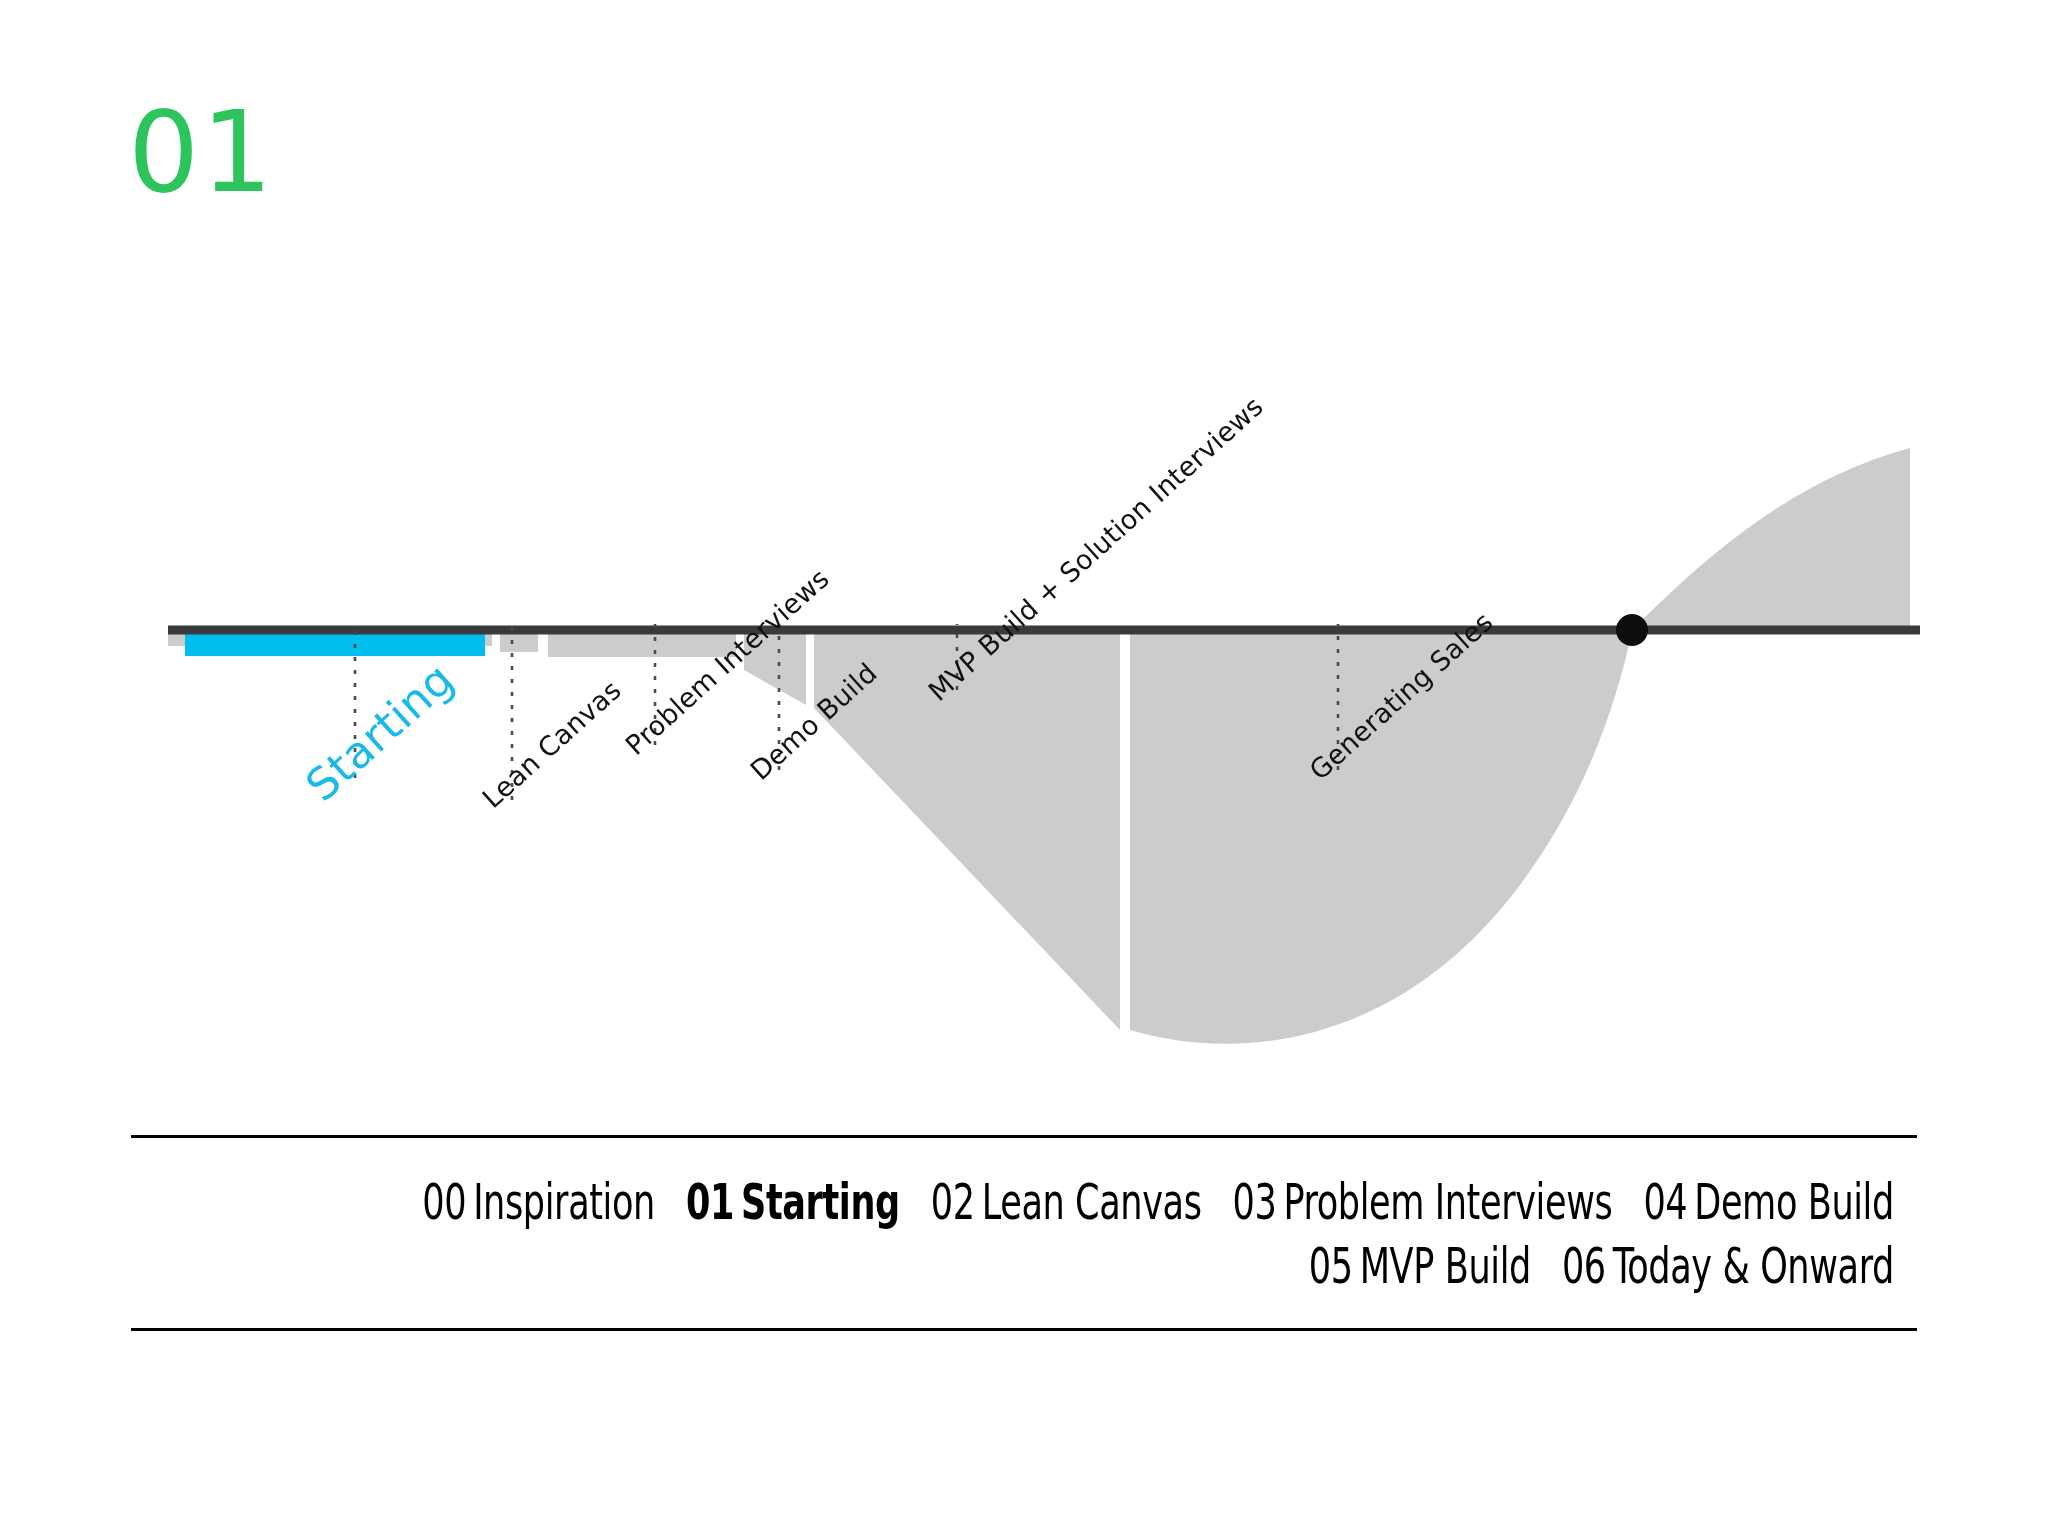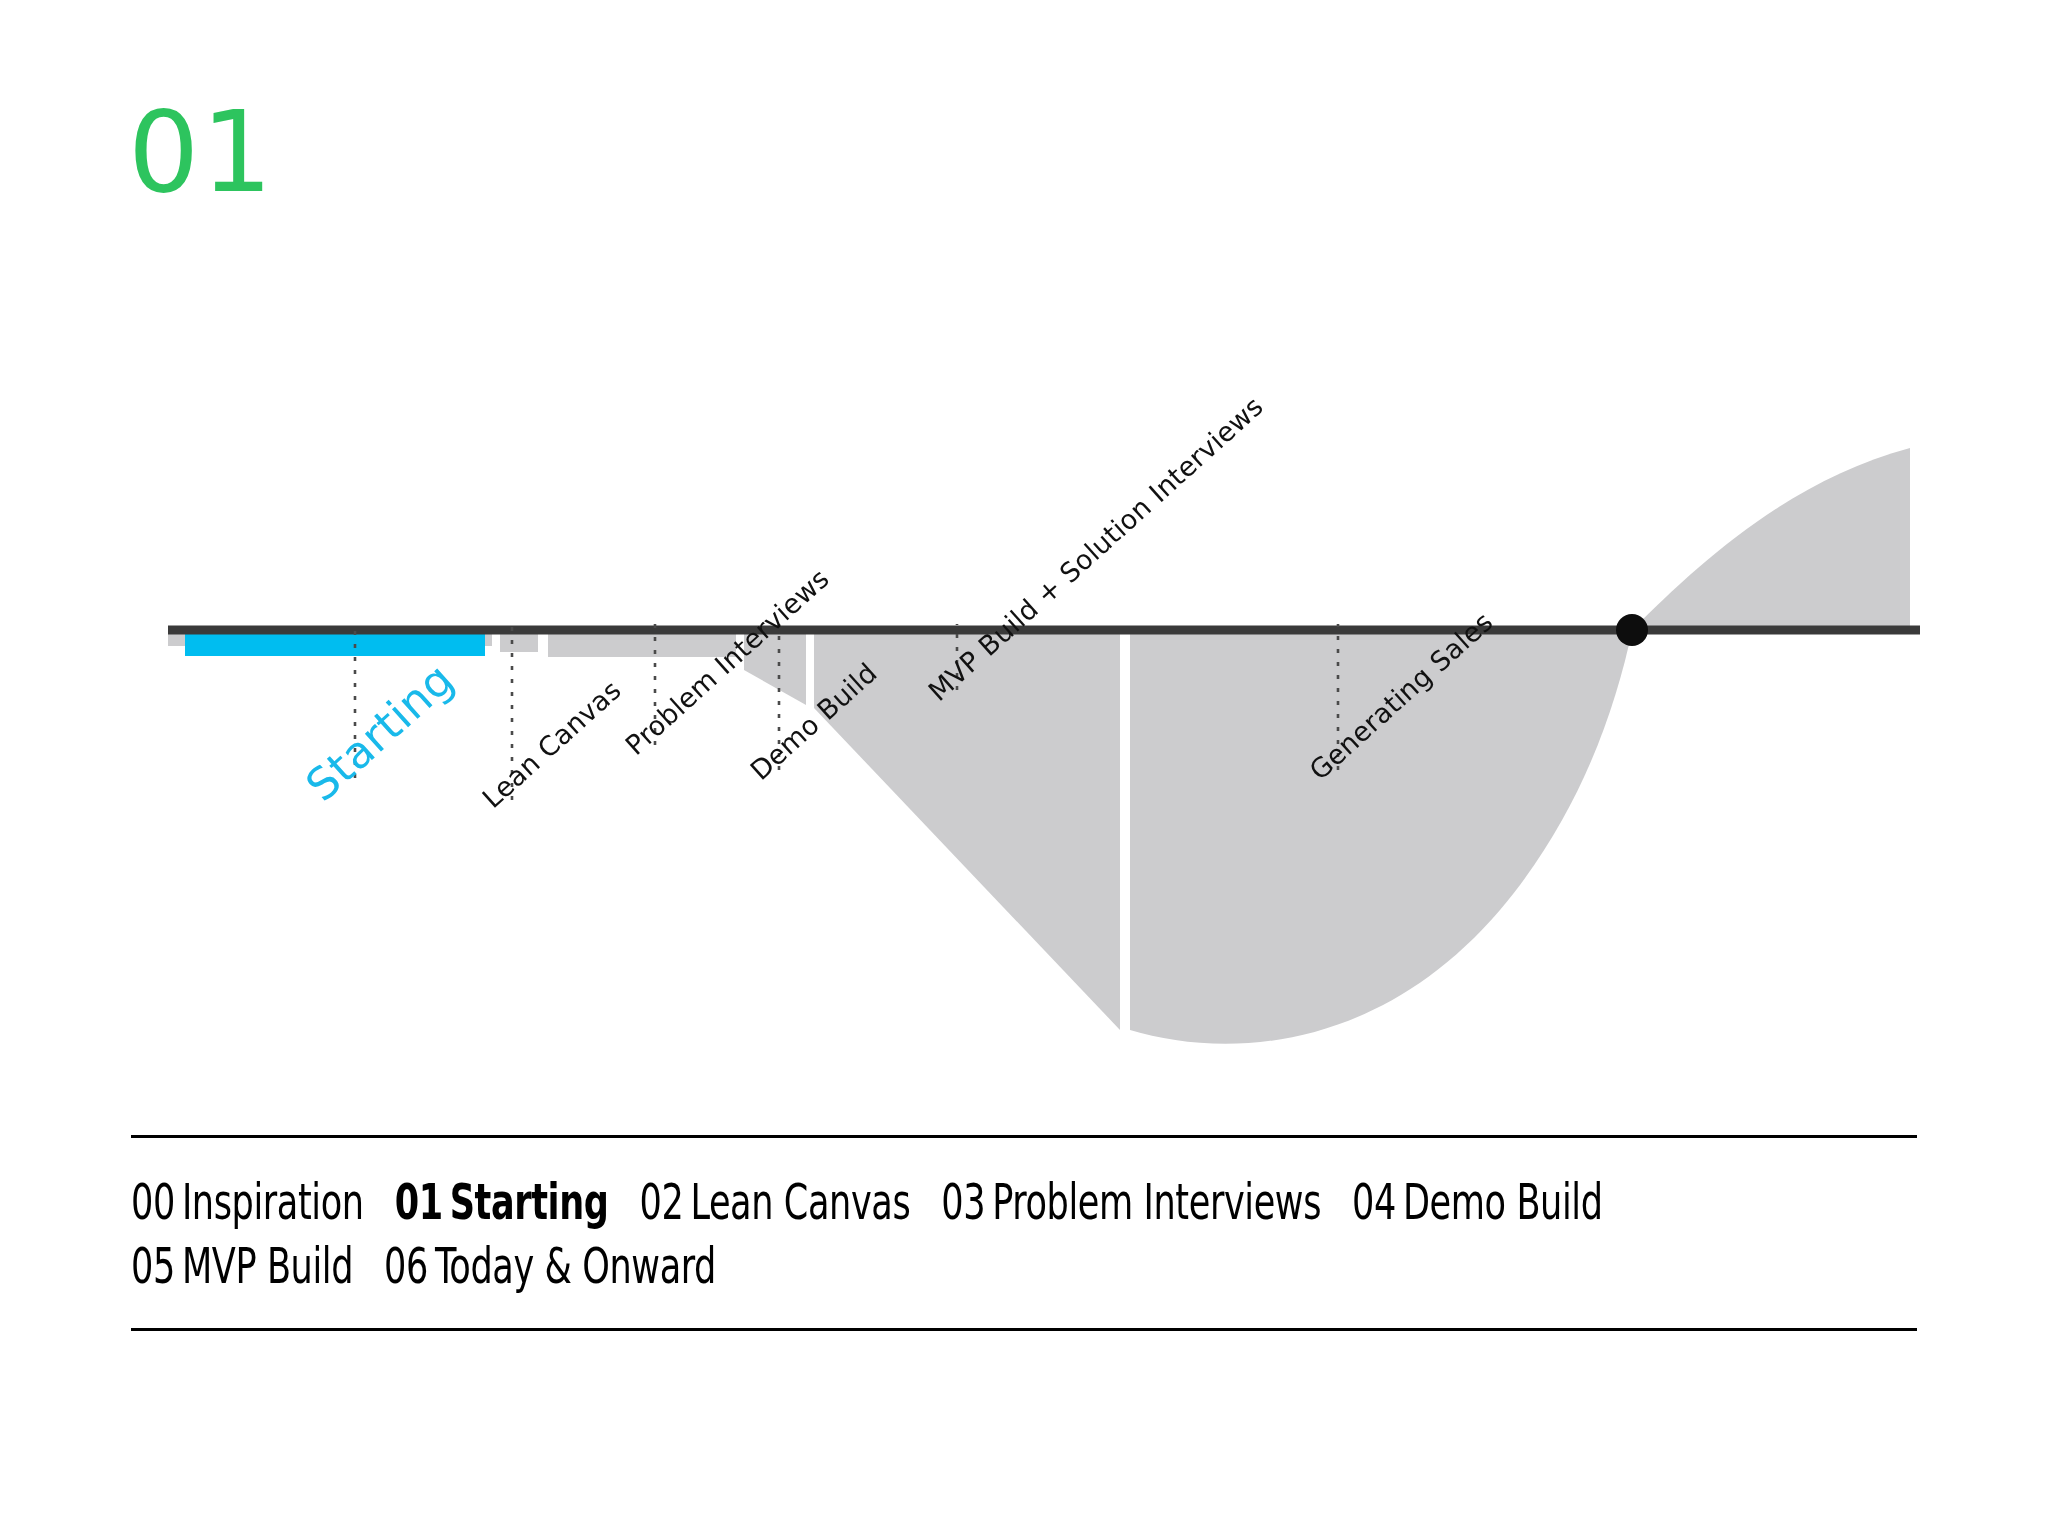--- a/index.html
+++ b/index.html
@@ -62,20 +62,21 @@
     font-size: 44px;
     letter-spacing: 0.5px;
   }
 
   
   #agenda {
     position: absolute;
     left: 131px;
     top: 1135px;
     width: 1786px;
+    text-align: right;
   }
   .agenda-rule {
     width: 100%;
     height: 3px;
     background: #000000;
   }
   #agenda-items {
     padding: 32px 0 30px 0;
     font-family: "DejaVu Sans Condensed", "Liberation Sans Narrow", "Liberation Sans", sans-serif;
     font-size: 50px;

